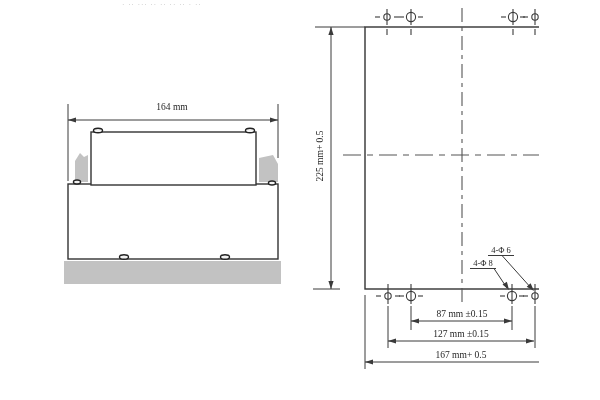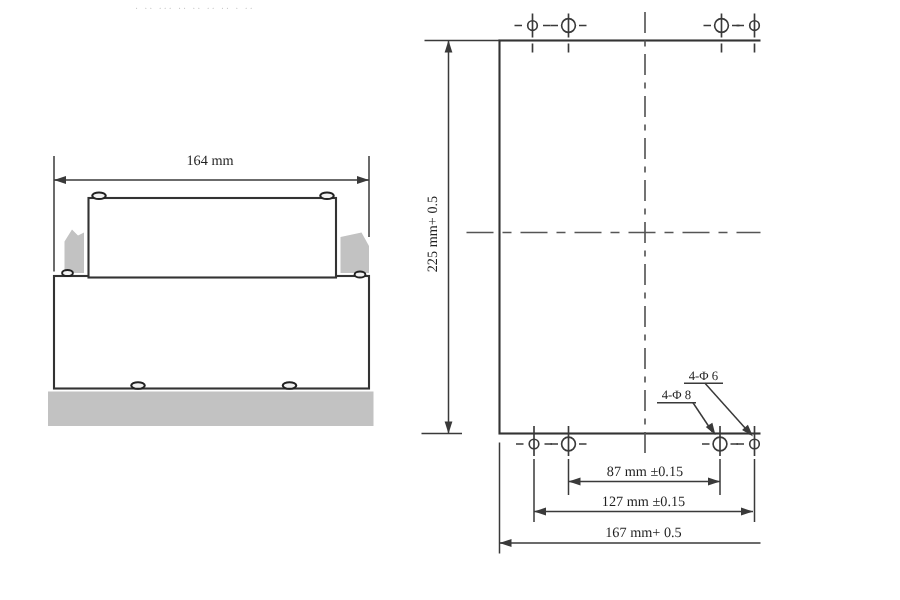--- a/index.html
+++ b/index.html
@@ -1,17 +1,17 @@
 <!DOCTYPE html>
 <html><head>
 <meta charset="utf-8">
 <style>
   html,body{margin:0;padding:0;background:#ffffff;}
   .page{position:relative;width:507px;height:400px;background:#ffffff;overflow:hidden;
-        font-family:"Liberation Serif", serif;}
+        font-family:"Liberation Serif", serif;margin-left:32px;}
   svg text{font-family:"Liberation Serif", serif;fill:#1f1f1f;}
   .dim-text{font-size:9.5px;}
   .callout-text{font-size:8.5px;}
   .artifact-text{font-size:5.5px;fill:#9a9a9a;letter-spacing:1.5px;}
 </style>
 </head>
 <body>
 
 <div class="page">
 <svg width="600" height="400" viewBox="0 0 600 400">

